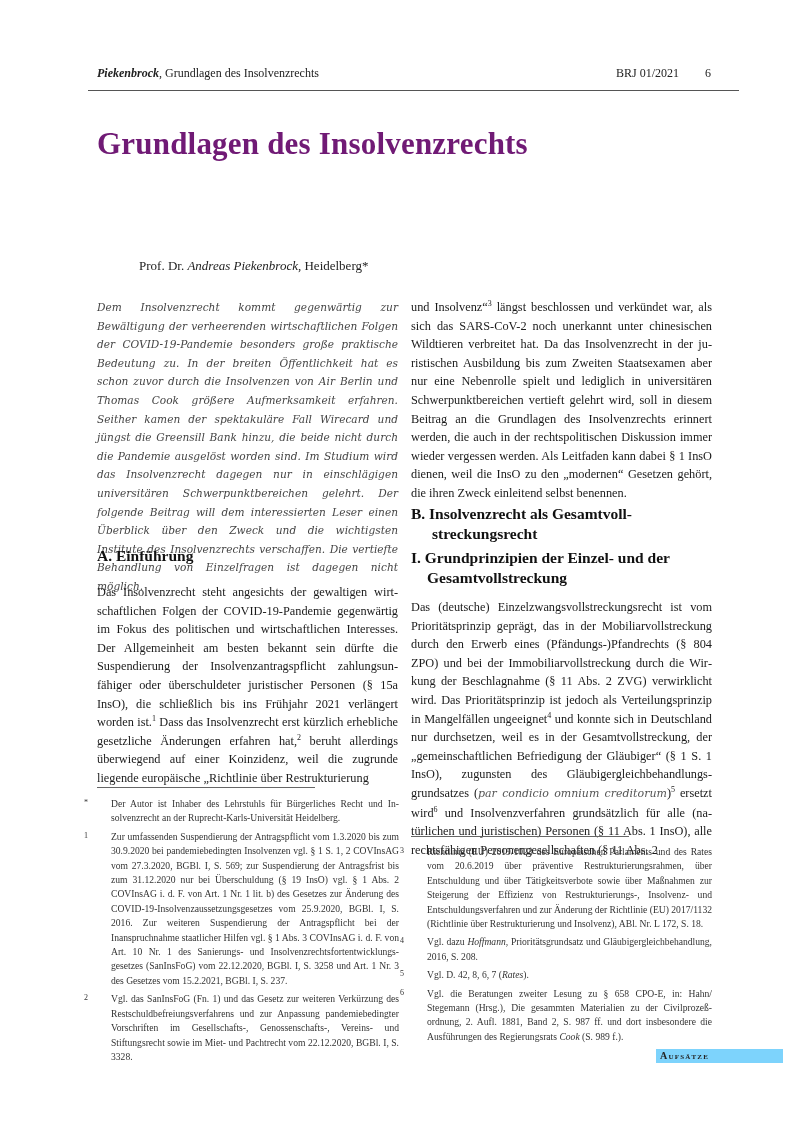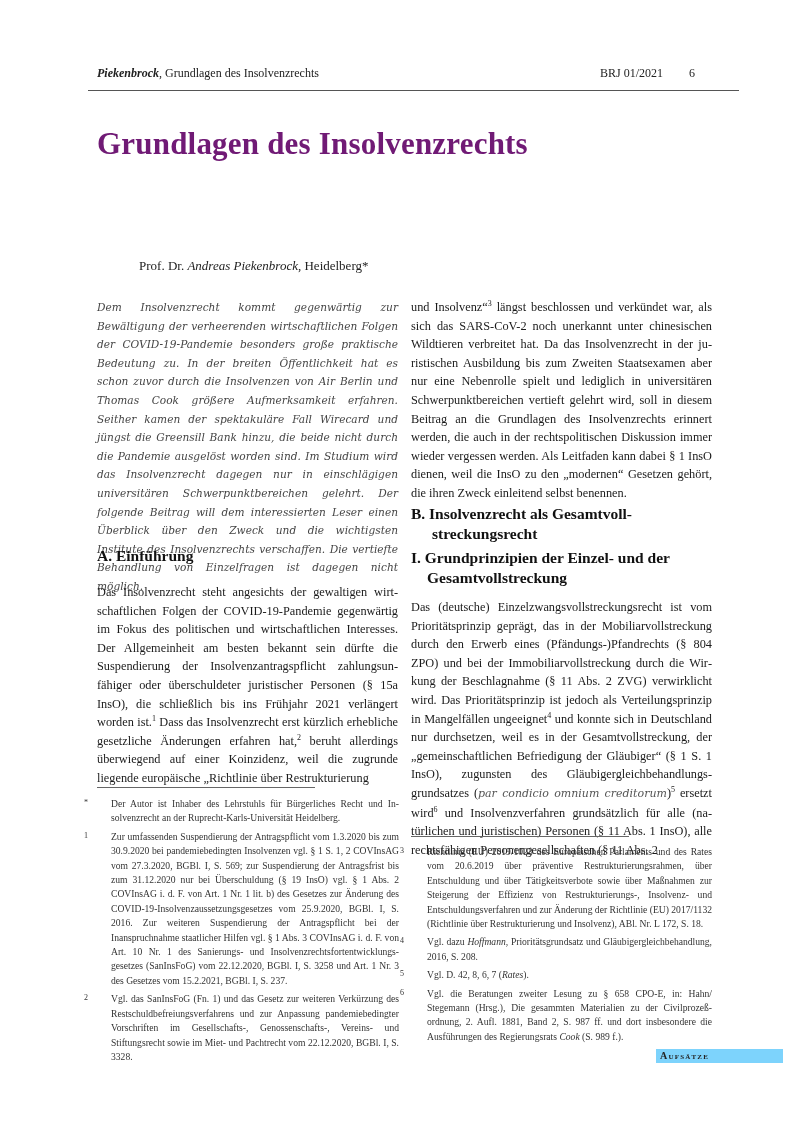--- a/index.html
+++ b/index.html
@@ -2,21 +2,21 @@
 <html><head>
 <meta charset="utf-8">
 <style>
   * { box-sizing: border-box; margin: 0; padding: 0; }
   html, body { width: 800px; height: 1131px; background: #ffffff; }
   body { position: relative; font-family: "Liberation Serif", "DejaVu Serif", serif; color: #1a1a1a; overflow: hidden; }
 
   .running-header { position: absolute; left: 97px; top: 66px; width: 614px; height: 18px; font-size: 12px; color: #222; text-align: right; }
   .rh-left { position: absolute; left: 0; top: 0; }
   .rh-left .author { font-style: italic; font-weight: bold; }
-  .rh-right { position: absolute; right: 16px; top: 0; }
+  .rh-right { position: absolute; right: 0; top: 0; }
   .rh-right .page-no { display: inline-block; margin-left: 26px; }
   .header-rule { position: absolute; left: 88px; top: 90px; width: 651px; height: 1px; background: #555; }
 
   .title { position: absolute; left: 97px; top: 126px; font-size: 31px; font-weight: bold; letter-spacing: 0.2px; color: #701a75; }
   .byline { position: absolute; left: 139px; top: 258px; font-size: 13px; color: #222; }
   .byline .name { font-style: italic; }
 
   .col { position: absolute; font-size: 12.3px; line-height: 18.6px; text-align: justify; hyphens: manual; }
   .col-left { left: 97px; width: 301px; }
   .col-right { left: 411px; width: 301px; }

